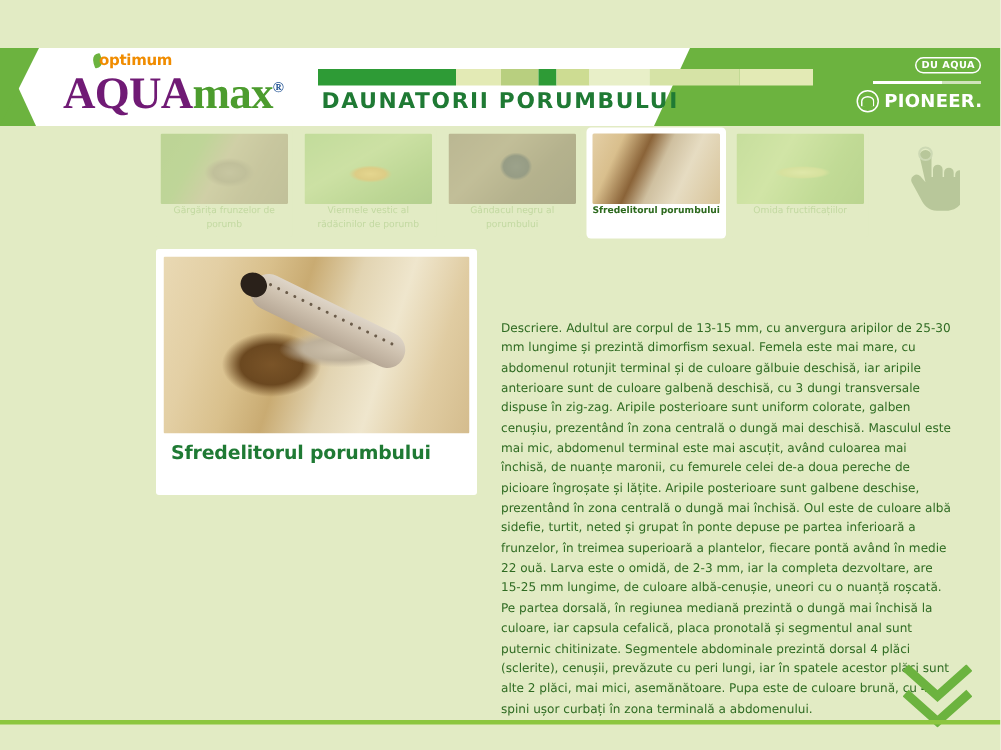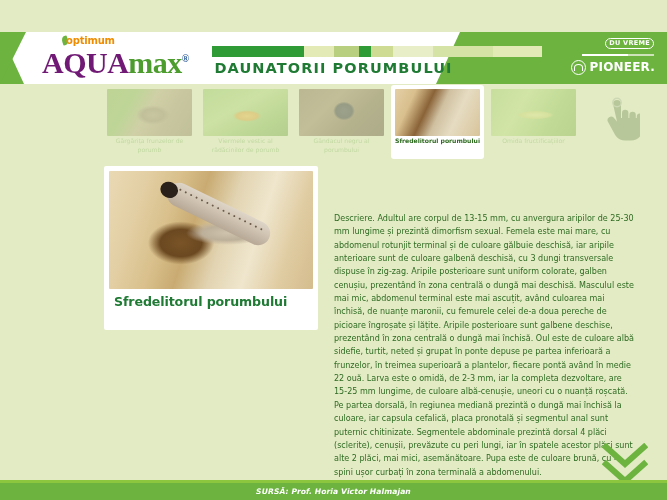--- a/index.html
+++ b/index.html
@@ -379,21 +379,21 @@
         <i style="background: rgb(184, 207, 127); width: 25px;"></i>
         <i style="background: rgb(46, 155, 54); width: 12px;"></i>
         <i style="background: rgb(205, 220, 146); width: 22px;"></i>
         <i style="background: rgb(232, 239, 200); width: 40px;"></i>
         <i style="background: rgb(214, 227, 166); width: 60px;"></i>
         <i style="background: rgb(227, 234, 181); width: 49px;"></i>
       </div>
 
     <div class="tagline">PERFORMANȚE DE PRODUCȚIE MAXIMĂ INDIFERENT DE VREME!</div>
 
-    <div class="dupont">DU VREME</div>
+    <div class="dupont">DU AQUA</div>
     <div class="hdr-rule">
         <i></i>
       </div>
     <div class="pioneer">
       <span class="pioneer-mark"></span>
       <span class="pioneer-text">PIONEER.</span>
     </div>
   </div>
 
   <div class="page-title">DAUNATORII PORUMBULUI</div>
@@ -465,15 +465,14 @@
   <div class="description">Descriere. Adultul are corpul de 13-15 mm, cu anvergura aripilor de 25-30 mm lungime și prezintă dimorfism sexual. Femela este mai mare, cu abdomenul rotunjit terminal și de culoare gălbuie deschisă, iar aripile anterioare sunt de culoare galbenă deschisă, cu 3 dungi transversale dispuse în zig-zag. Aripile posterioare sunt uniform colorate, galben cenușiu, prezentând în zona centrală o dungă mai deschisă. Masculul este mai mic, abdomenul terminal este mai ascuțit, având culoarea mai închisă, de nuanțe maronii, cu femurele celei de-a doua pereche de picioare îngroșate și lățite. Aripile posterioare sunt galbene deschise, prezentând în zona centrală o dungă mai închisă. Oul este de culoare albă sidefie, turtit, neted și grupat în ponte depuse pe partea inferioară a frunzelor, în treimea superioară a plantelor, fiecare pontă având în medie 22 ouă. Larva este o omidă, de 2-3 mm, iar la completa dezvoltare, are 15-25 mm lungime, de culoare albă-cenușie, uneori cu o nuanță roșcată. Pe partea dorsală, în regiunea mediană prezintă o dungă mai închisă la culoare, iar capsula cefalică, placa pronotală și segmentul anal sunt puternic chitinizate. Segmentele abdominale prezintă dorsal 4 plăci (sclerite), cenușii, prevăzute cu peri lungi, iar în spatele acestor plăci sunt alte 2 plăci, mai mici, asemănătoare. Pupa este de culoare brună, cu 4 spini ușor curbați în zona terminală a abdomenului.</div>
 
   <div class="chevrons">
     <svg viewBox="0 0 46 42" width="46" height="42" aria-hidden="true">
       <polyline points="4,4 23,21 42,4" fill="none" stroke="#6cb33f" stroke-width="6" stroke-linecap="square"></polyline>
       <polyline points="4,21 23,38 42,21" fill="none" stroke="#6cb33f" stroke-width="6" stroke-linecap="square"></polyline>
     </svg>
   </div>
 
   <div class="footer-rule"></div>
-  <div class="footer">SURSĂ: Prof. Horia Victor Halmajan</div>
 
 </div>
 
 </body></html>

